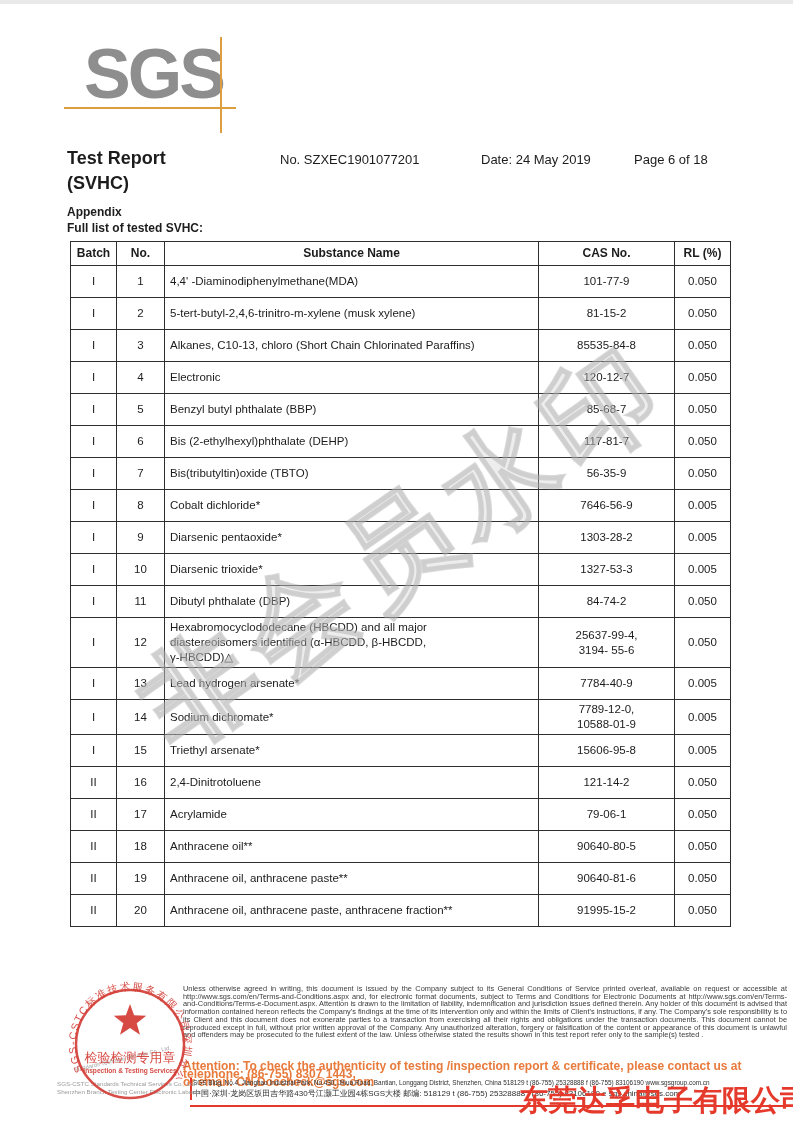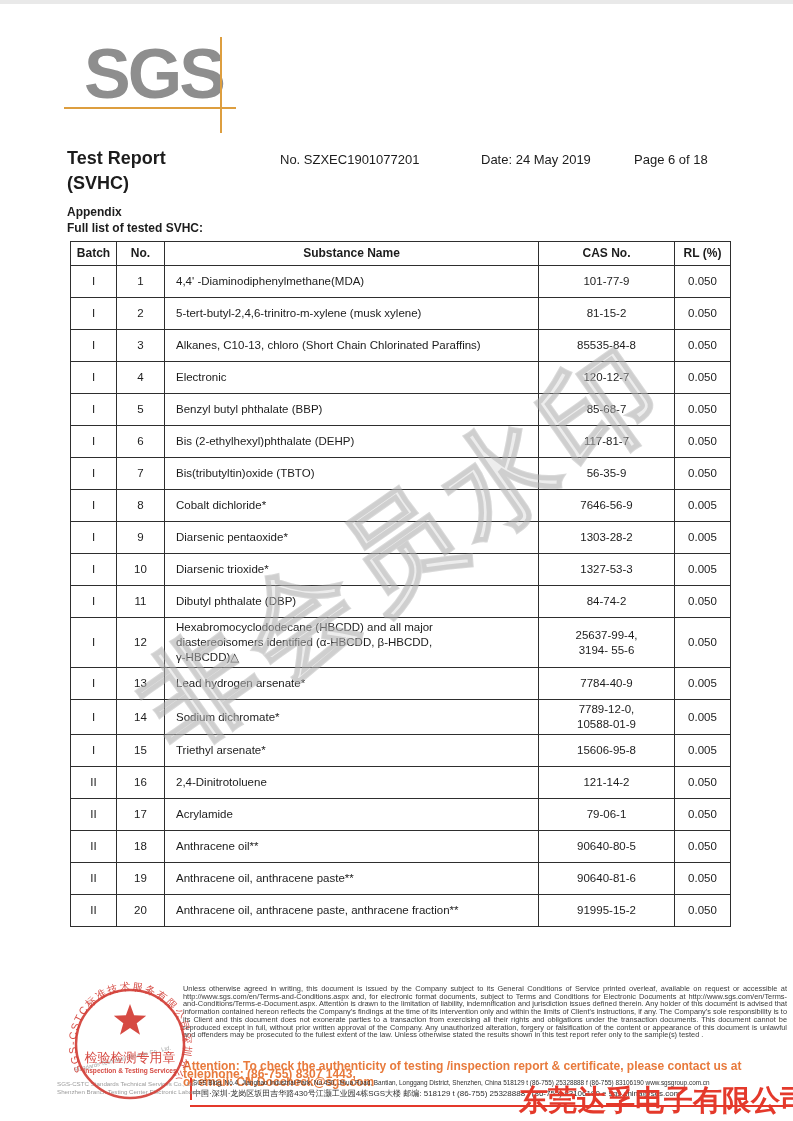--- a/index.html
+++ b/index.html
@@ -23,21 +23,21 @@
   .rep-date { position:absolute; left:481px; top:148px; font-size:13px; }
   .rep-page { position:absolute; left:634px; top:148px; font-size:13px;text-align:center; }
   .appendix { position:absolute; left:67px;  top:201px; font-size:12px; font-weight:bold; }
   .list-title{position:absolute; left:67px;  top:217px; font-size:12px; font-weight:bold; }
   
   .tbl-wrap { position:absolute; left:70px; top:237px; width:660px; z-index:1; }
   table { border-collapse:collapse; width:100%; table-layout:fixed; }
   th, td { border:1px solid #2e2e2e; font-size:11.5px; line-height:15px; vertical-align:middle; padding:2px 3px; }
   th { font-weight:bold; font-size:12px; height:24px; }
   td { height:32px; text-align:center; }
-  td.c-sub { text-align:left; padding-left:11px; }
+  td.c-sub { text-align:left; padding-left:5px; }
   .col-batch{ width:46px; } .col-no{ width:48px; } .col-sub{ width:374px; }
   .col-cas{ width:136px; } .col-rl{ width:56px; }
   .preline { white-space:pre-line; }
   
   .watermark {
     position:absolute; left:100px; top:470px; width:600px; z-index:3;
     text-align:center; transform:rotate(-35deg); pointer-events:none;
     font-size:112px; letter-spacing:10px; white-space:nowrap; font-weight:bold;
     color:rgba(190,190,190,0.28);
     -webkit-text-stroke:2px rgba(170,170,170,0.45);

